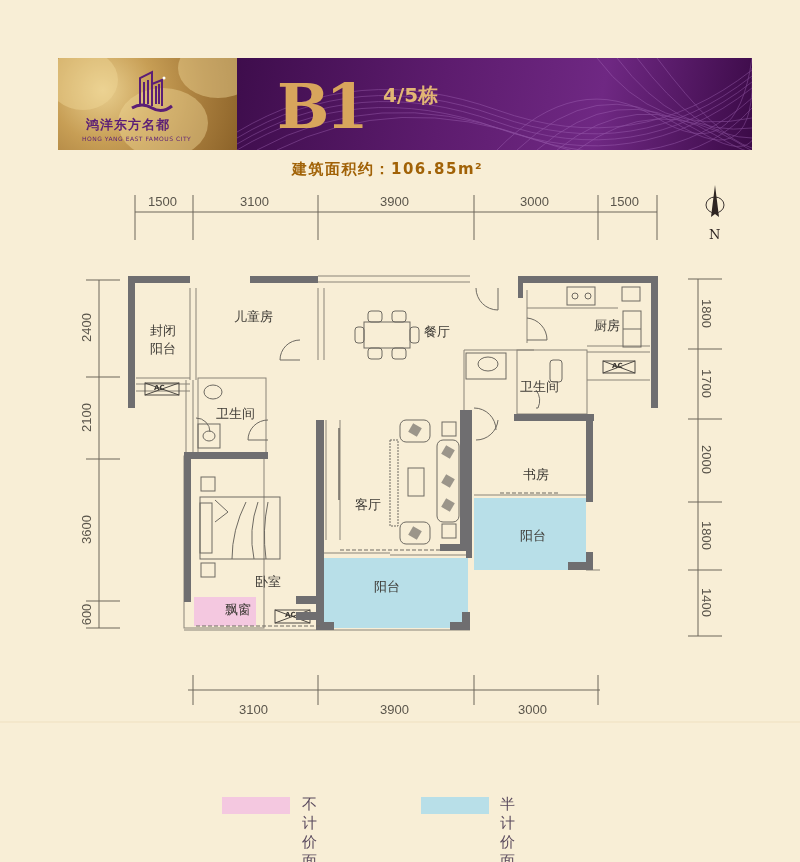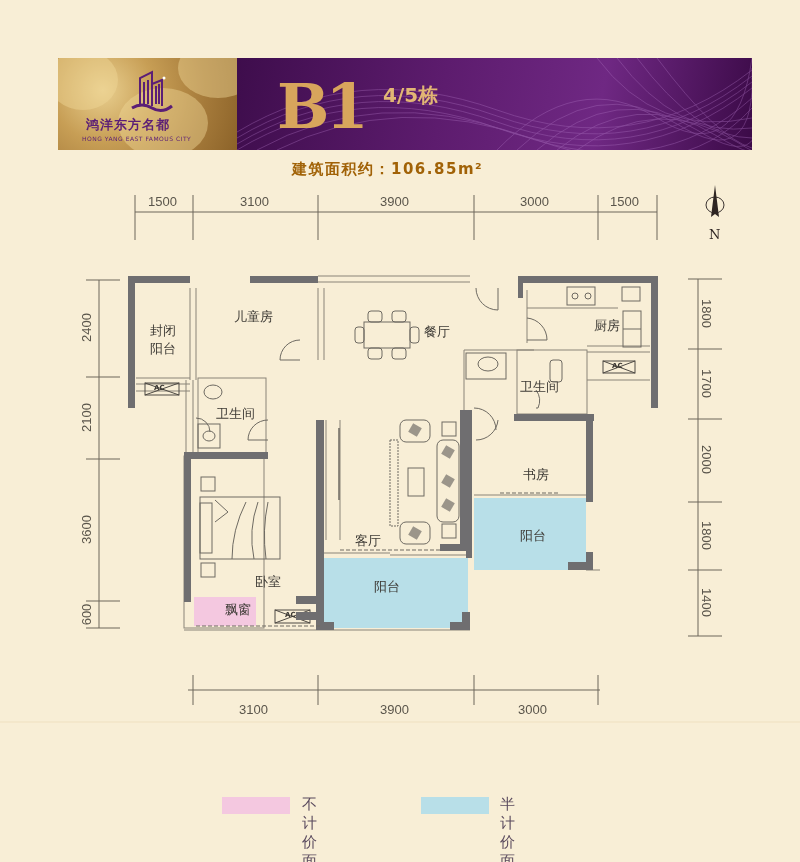--- a/index.html
+++ b/index.html
@@ -292,21 +292,21 @@
 <div class="abs room" style="left:150px;top:322px;line-height:18px;">
   <div>封闭</div>
   <div>阳台</div>
 </div>
 <div class="abs room" style="left:234px;top:308px;">儿童房</div>
 <div class="abs room" style="left:424px;top:297px;margin-top:26px;">餐厅</div>
 <div class="abs room" style="left:582px;top:317px;margin-left:12px;">厨房</div>
 <div class="abs room" style="left:216px;top:405px;">卫生间</div>
 <div class="abs room" style="left:520px;top:378px;">卫生间</div>
 <div class="abs room" style="left:523px;top:466px;">书房</div>
-<div class="abs room" style="left:355px;top:532px;">客厅</div>
+<div class="abs room" style="left:355px;top:496px;">客厅</div>
 <div class="abs room" style="left:374px;top:578px;">阳台</div>
 <div class="abs room" style="left:520px;top:527px;">阳台</div>
 <div class="abs room" style="left:255px;top:573px;">卧室</div>
 <div class="abs room" style="left:225px;top:601px;">飘窗</div>
 <div class="abs" style="left:154px;top:384px;font-size:7px;font-weight:bold;">AC</div>
 <div class="abs" style="left:285px;top:611px;font-size:7px;font-weight:bold;">AC</div>
 <div class="abs" style="left:612px;top:362px;font-size:7px;font-weight:bold;">AC</div>
 
 <div id="legend" class="abs" style="left:0;top:0;">
   <div class="swatch" style="left:222px;top:797px;background:#f4c8e0;"></div>

